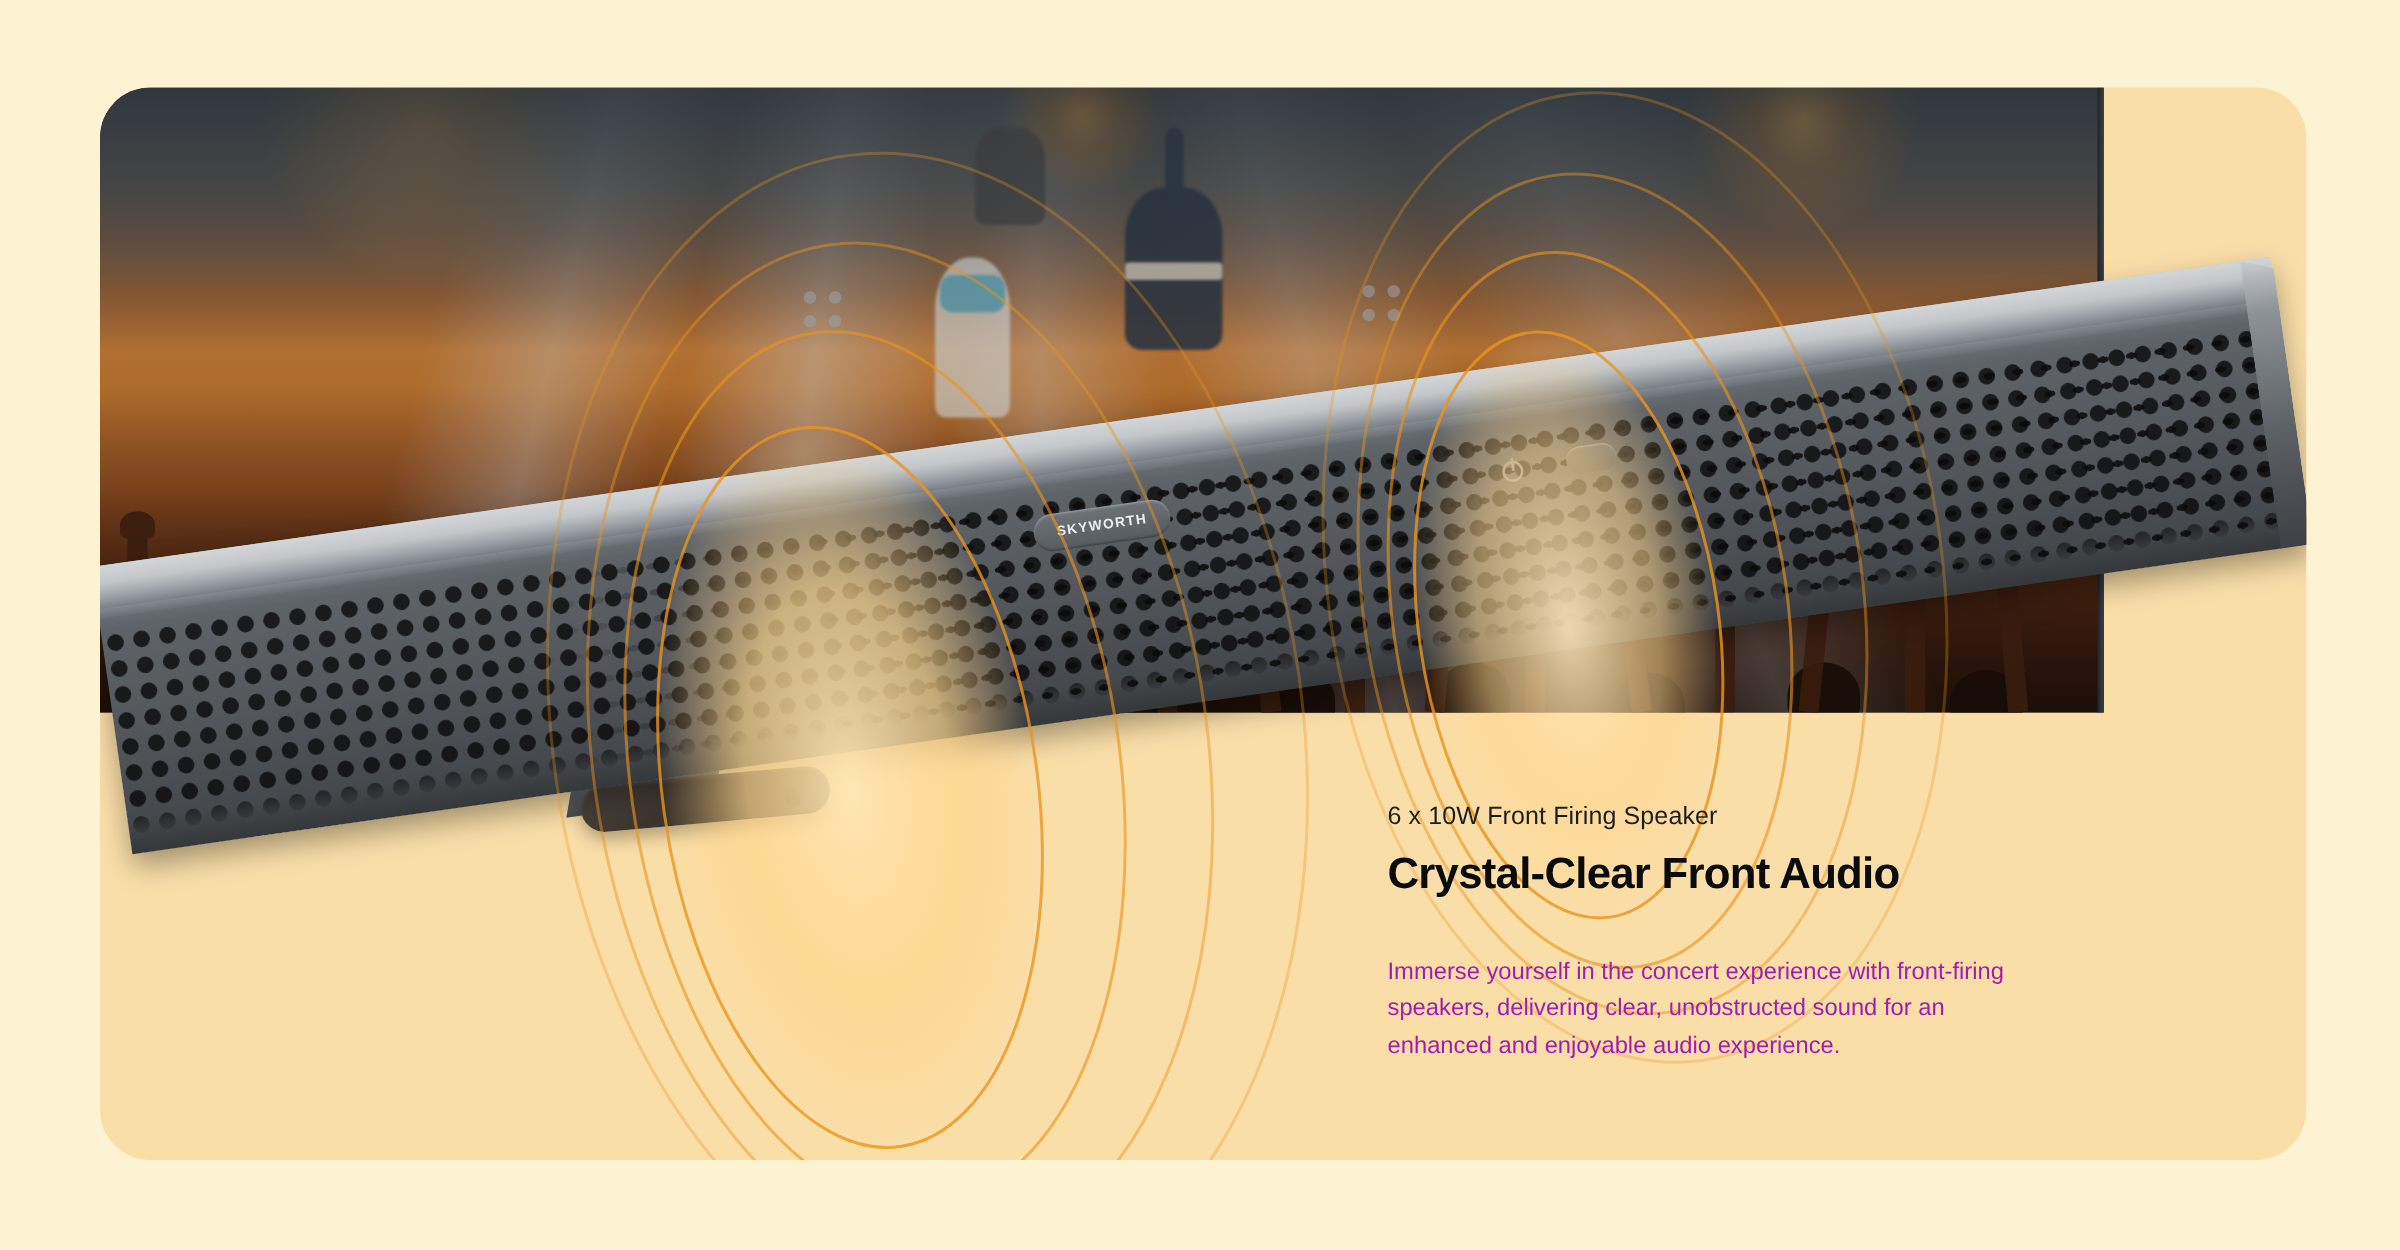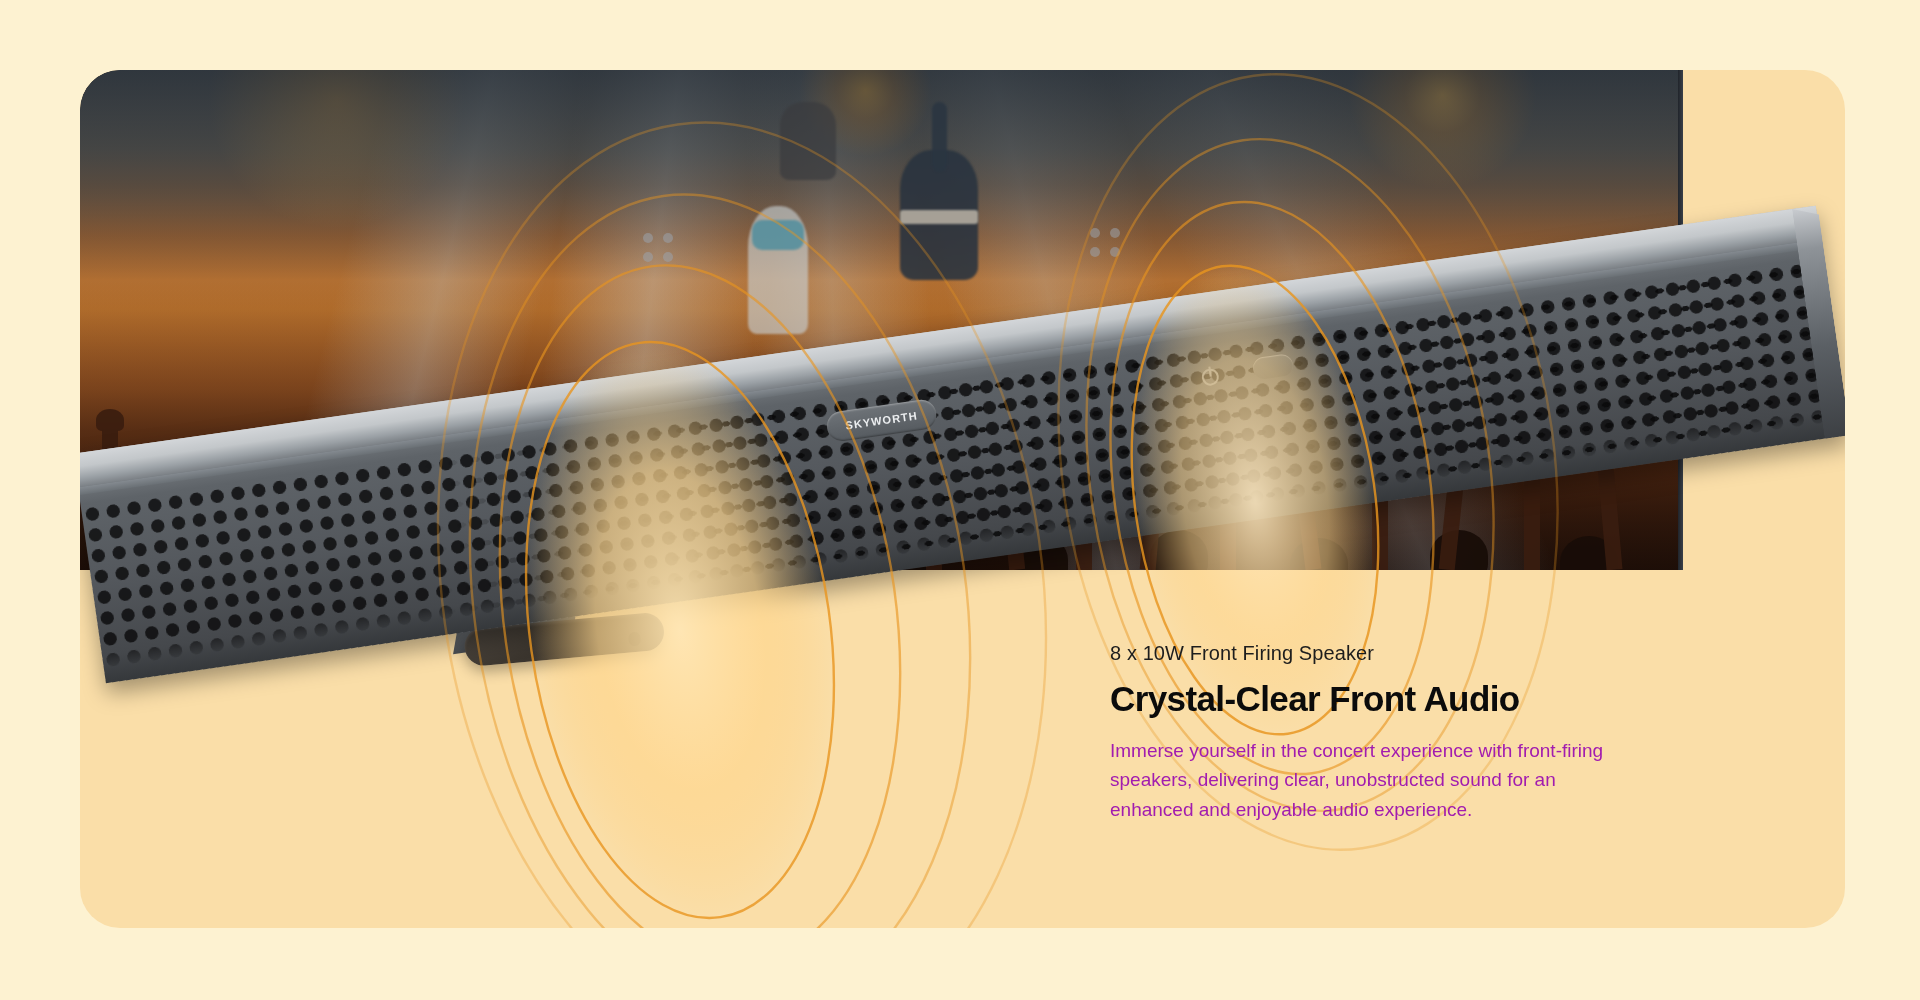--- a/index.html
+++ b/index.html
@@ -300,21 +300,21 @@
     font-size: 20px;
     color: #1d1d1d;
     letter-spacing: .1px;
     margin-bottom: 14px;
   }
   #headline {
     font-size: 35px;
     font-weight: 700;
     color: #0b0b0b;
     letter-spacing: -.6px;
-    margin-bottom: 17px;
+    margin-bottom: 44px;
   }
   #body-copy {
     font-size: 19px;
     line-height: 1.55;
     color: #a21caf;
     max-width: 520px;
   }
 </style>
 </head>
 <body>
@@ -444,19 +444,19 @@
 
       <g fill="none" stroke="#E8951F" stroke-width="2.4">
         <ellipse cx="1175" cy="430" rx="120" ry="236" opacity="0.82" transform="rotate(-8 1175 430)"></ellipse>
         <ellipse cx="1192" cy="418" rx="158" ry="288" opacity="0.62" transform="rotate(-8 1192 418)"></ellipse>
         <ellipse cx="1210" cy="405" rx="200" ry="338" opacity="0.46" transform="rotate(-8 1210 405)"></ellipse>
         <ellipse cx="1228" cy="392" rx="246" ry="390" opacity="0.30" transform="rotate(-8 1228 392)"></ellipse>
       </g>
     </svg>
 
     <div id="copy">
-      <div id="eyebrow">8 x 10W Front Firing Speaker</div>
+      <div id="eyebrow">6 x 10W Front Firing Speaker</div>
       <h2 id="headline">Crystal-Clear Front Audio</h2>
       <p id="body-copy">Immerse yourself in the concert experience with front-firing speakers, delivering clear, unobstructed sound for an enhanced and enjoyable audio experience.</p>
     </div>
 
   </div>
 </div>
 
 </body></html>

